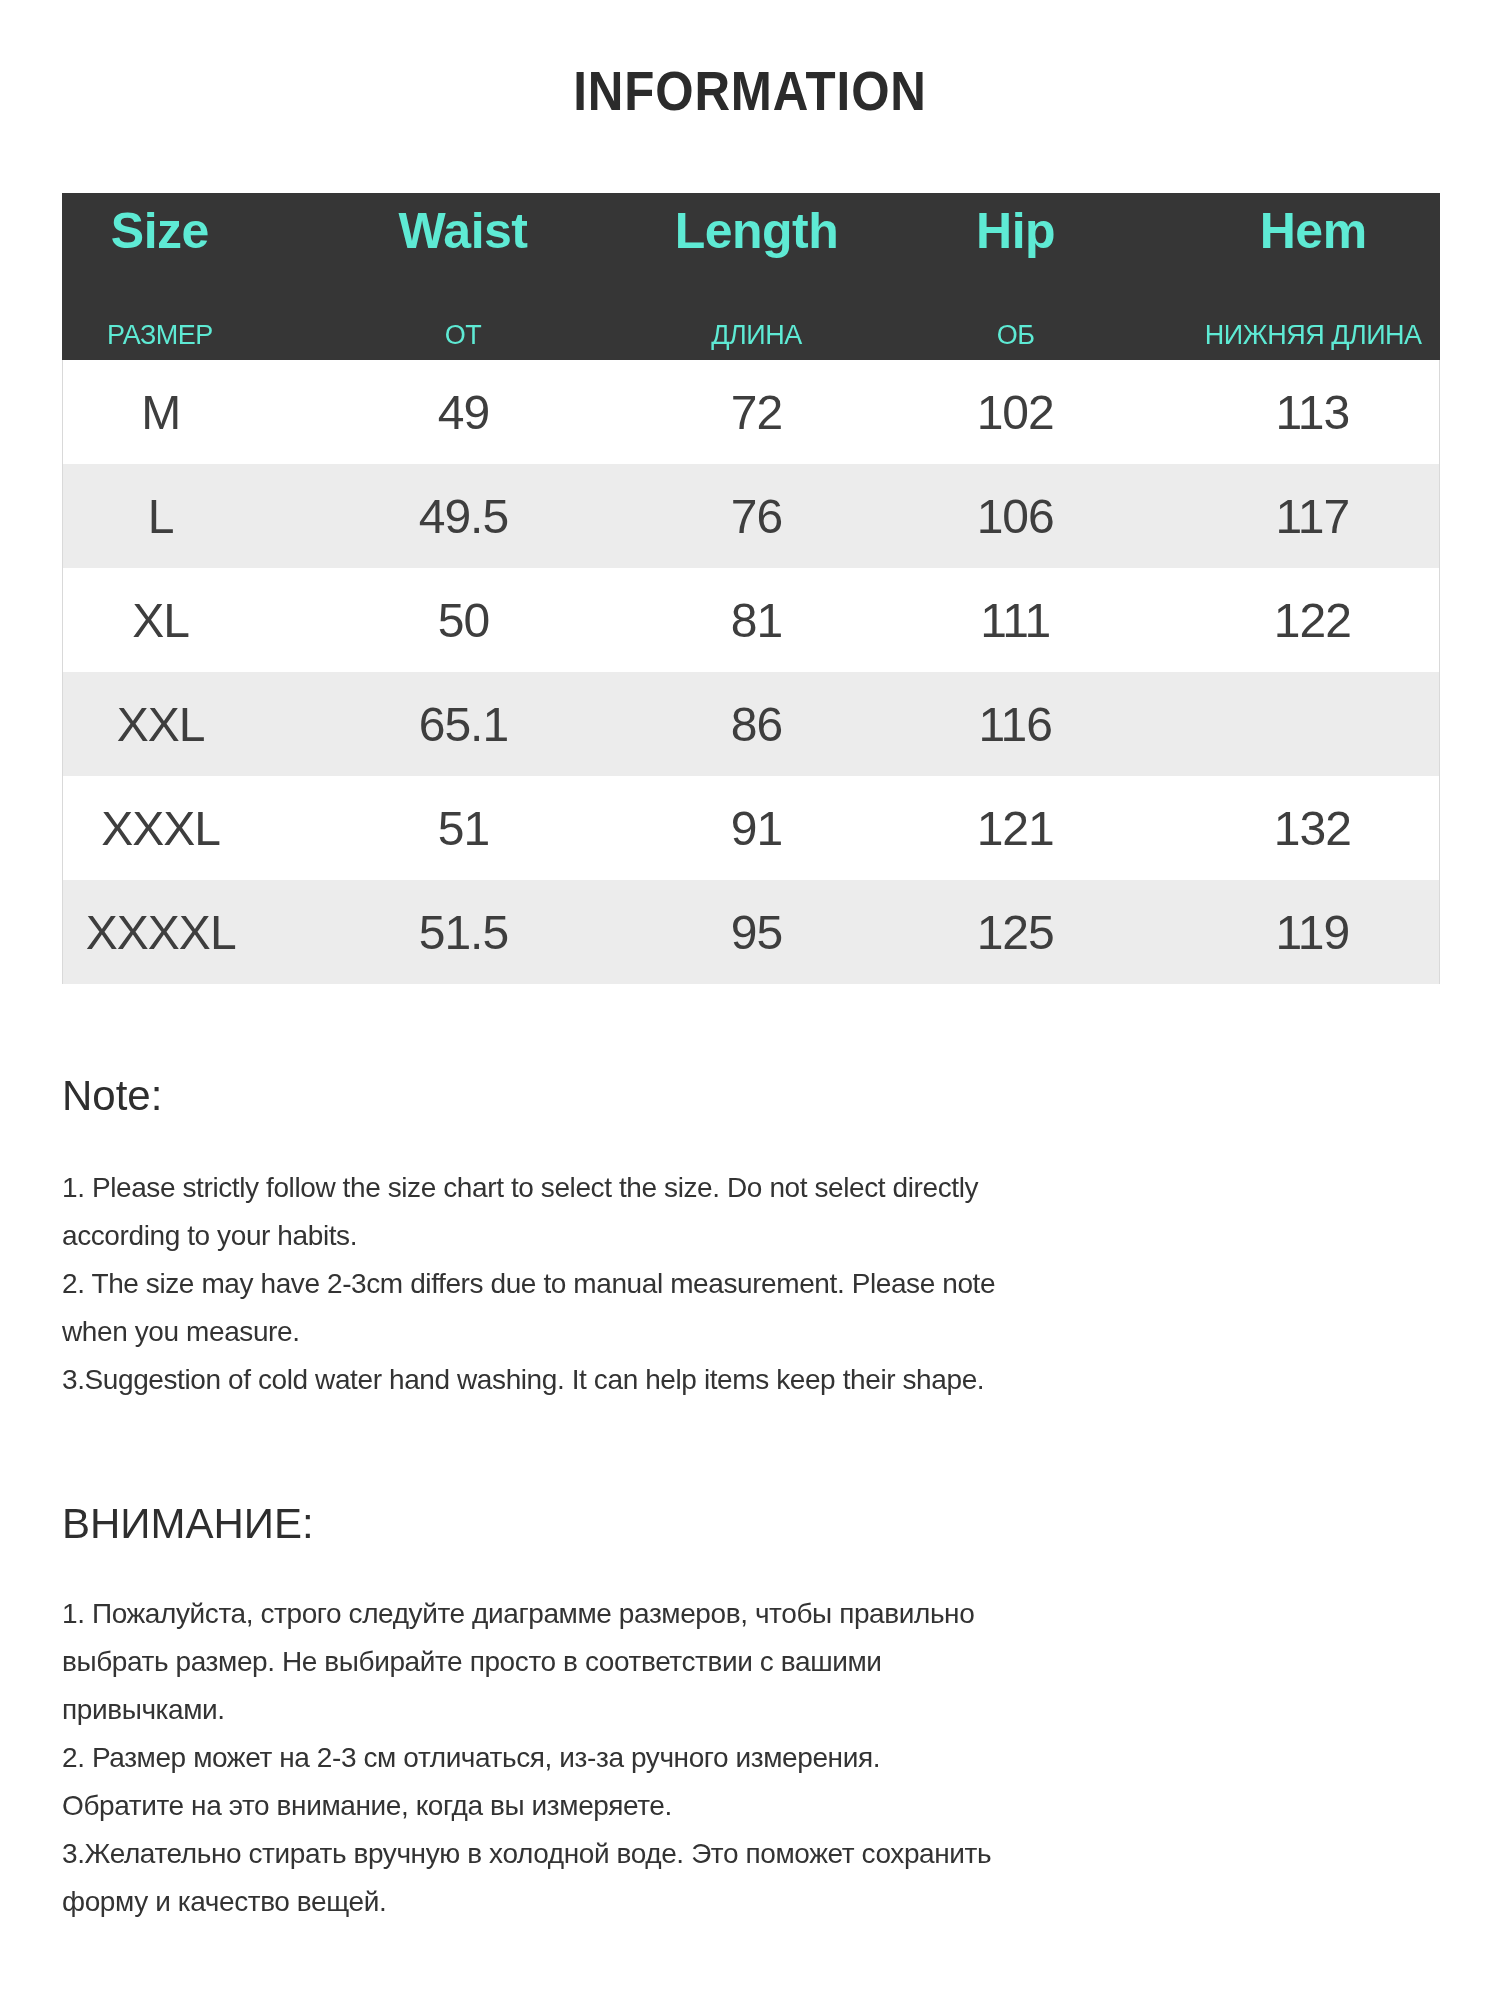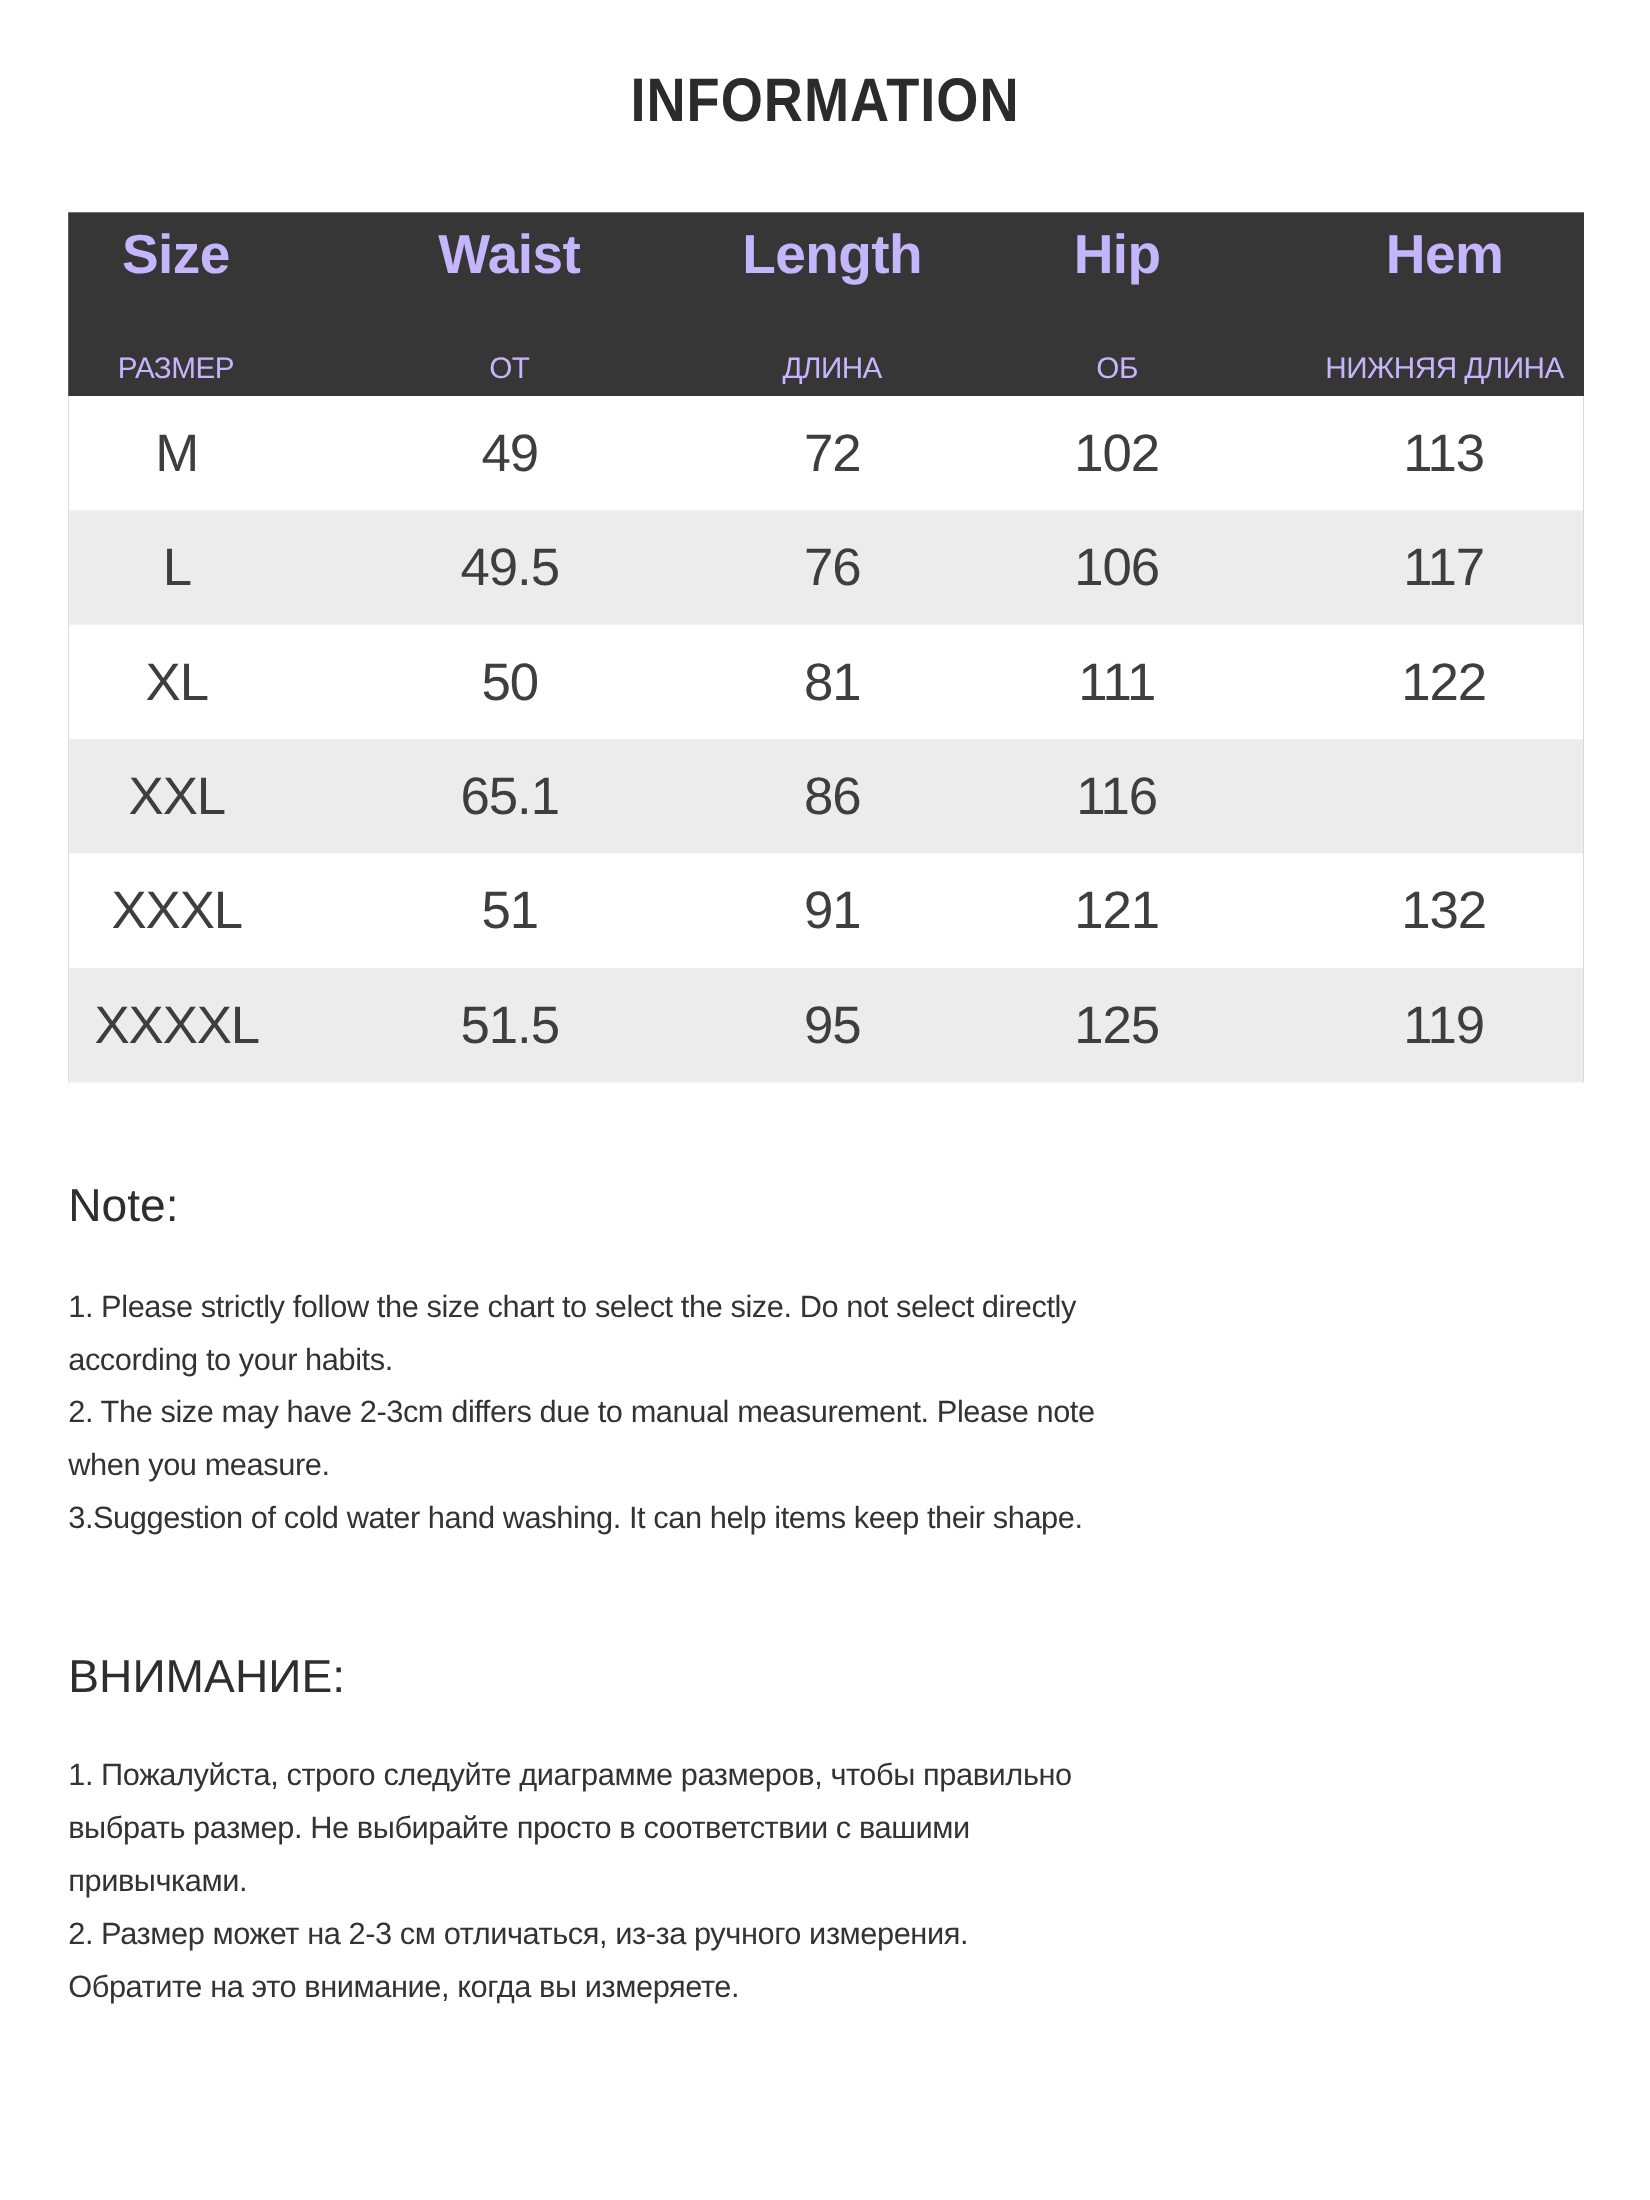--- a/index.html
+++ b/index.html
@@ -32,21 +32,21 @@
     grid-template-columns: 14.2% 29.8% 12.8% 24.8% 18.4%;
     background: #363636;
     height: 167px;
     align-items: center;
   }
   .th {
     display: flex;
     flex-direction: column;
     align-items: center;
     gap: 12px;
-    color: #c4b5fd;
+    color: #5eead4;
   }
   .th-en {
     font-size: 50px;
     font-weight: 600;
     letter-spacing: -0.5px;
   }
   .th-ru {
     font-size: 27px;
     font-weight: 400;
     letter-spacing: -0.5px;
@@ -184,16 +184,18 @@
   </div>
 
   <div class="note-section ru">
     <div class="note-heading">ВНИМАНИЕ:</div>
     <div class="note-body ru">
       <p class="note-item">1. Пожалуйста, строго следуйте диаграмме размеров, чтобы правильно
 выбрать размер. Не выбирайте просто в соответствии с вашими
 привычками.</p>
       <p class="note-item">2. Размер может на 2-3 см отличаться, из-за ручного измерения.
 Обратите на это внимание, когда вы измеряете.</p>
+      <p class="note-item">3.Желательно стирать вручную в холодной воде. Это поможет сохранить
+форму и качество вещей.</p>
     </div>
   </div>
 
 </div>
 
 </body></html>

